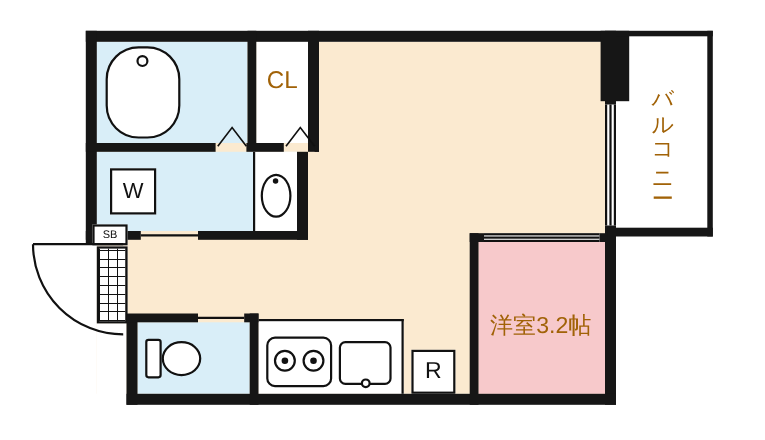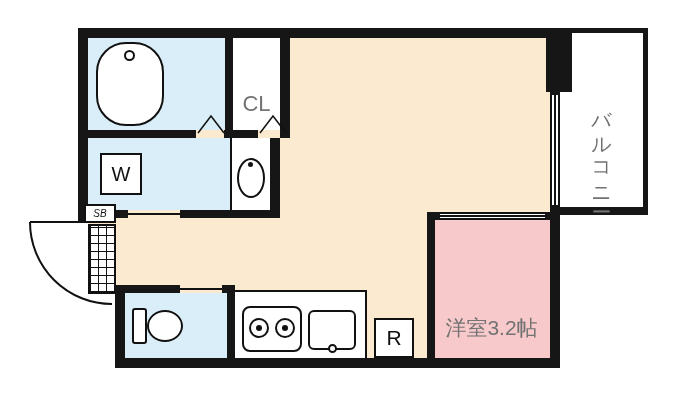--- a/index.html
+++ b/index.html
@@ -7,21 +7,21 @@
     position:relative; width:695px; height:400px; overflow:hidden;
     background:var(--bg,#ffffff);
     font-family:"Liberation Sans", sans-serif;
     color:#111;
   }
   .abs  { position:absolute; }
   .wall { position:absolute; background:var(--wall,#161616); }
   .room { position:absolute; }
   .fix  { position:absolute; background:#fff; border:2px solid #111; box-sizing:border-box; }
   .lbl  { position:absolute; display:flex; align-items:center; justify-content:center;
-          color:#737373; line-height:1; white-space:nowrap;margin-top:31px; }
+          color:#a16207; line-height:1; white-space:nowrap; }
   .box  { position:absolute; background:#fff; border:2.5px solid #111; box-sizing:border-box;
           display:flex; align-items:center; justify-content:center; }
   .vtext{ writing-mode:vertical-rl; text-orientation:mixed; letter-spacing:3px; }
   .win-v{ position:absolute; background-color:#fff;
           border-left:2px solid #111; border-right:2px solid #111; box-sizing:border-box;
           background-image:linear-gradient(#111,#111);
           background-repeat:no-repeat; background-size:2px 100%; background-position:center; }
   .win-h{ position:absolute; background-color:#fff;
           border-top:2px solid #111; border-bottom:2px solid #111; box-sizing:border-box;
           background-image:linear-gradient(#111,#111);
@@ -88,21 +88,21 @@
   <div class="wall" style="left:427px; top:212px; width:133px; height:8px;"></div>
 
   <div class="wall" style="left:546px; top:28px; width:26px; height:64px;"></div>
   <div class="wall" style="left:560px; top:28px;  width:88px; height:5px;"></div>
   <div class="wall" style="left:643px; top:28px;  width:5px;  height:187px;"></div>
   <div class="wall" style="left:552px; top:207px; width:96px; height:8px;"></div>
 
   <div class="win-v" style="left:550px; top:95px; width:10px; height:110px;"></div>
   <div class="win-h" style="left:440px; top:212px; width:105px; height:8px;"></div>
 
-  <div class="box" style="left:84px; top:204px; width:32px; height:19px; font-size:10px;font-style:italic;">
+  <div class="box" style="left:84px; top:204px; width:32px; height:19px; font-size:10px;">
     <span>SB</span>
   </div>
   <div class="box" style="left:100px; top:153px; width:42px; height:42px; font-size:20px;">
     <span>W</span>
   </div>
   <div class="box" style="left:374px; top:318px; width:40px; height:40px; font-size:21px;">
     <span>R</span>
   </div>
 
   <div class="lbl" style="left:233px; top:60px; width:47px; height:26px; font-size:22px;">CL</div>

